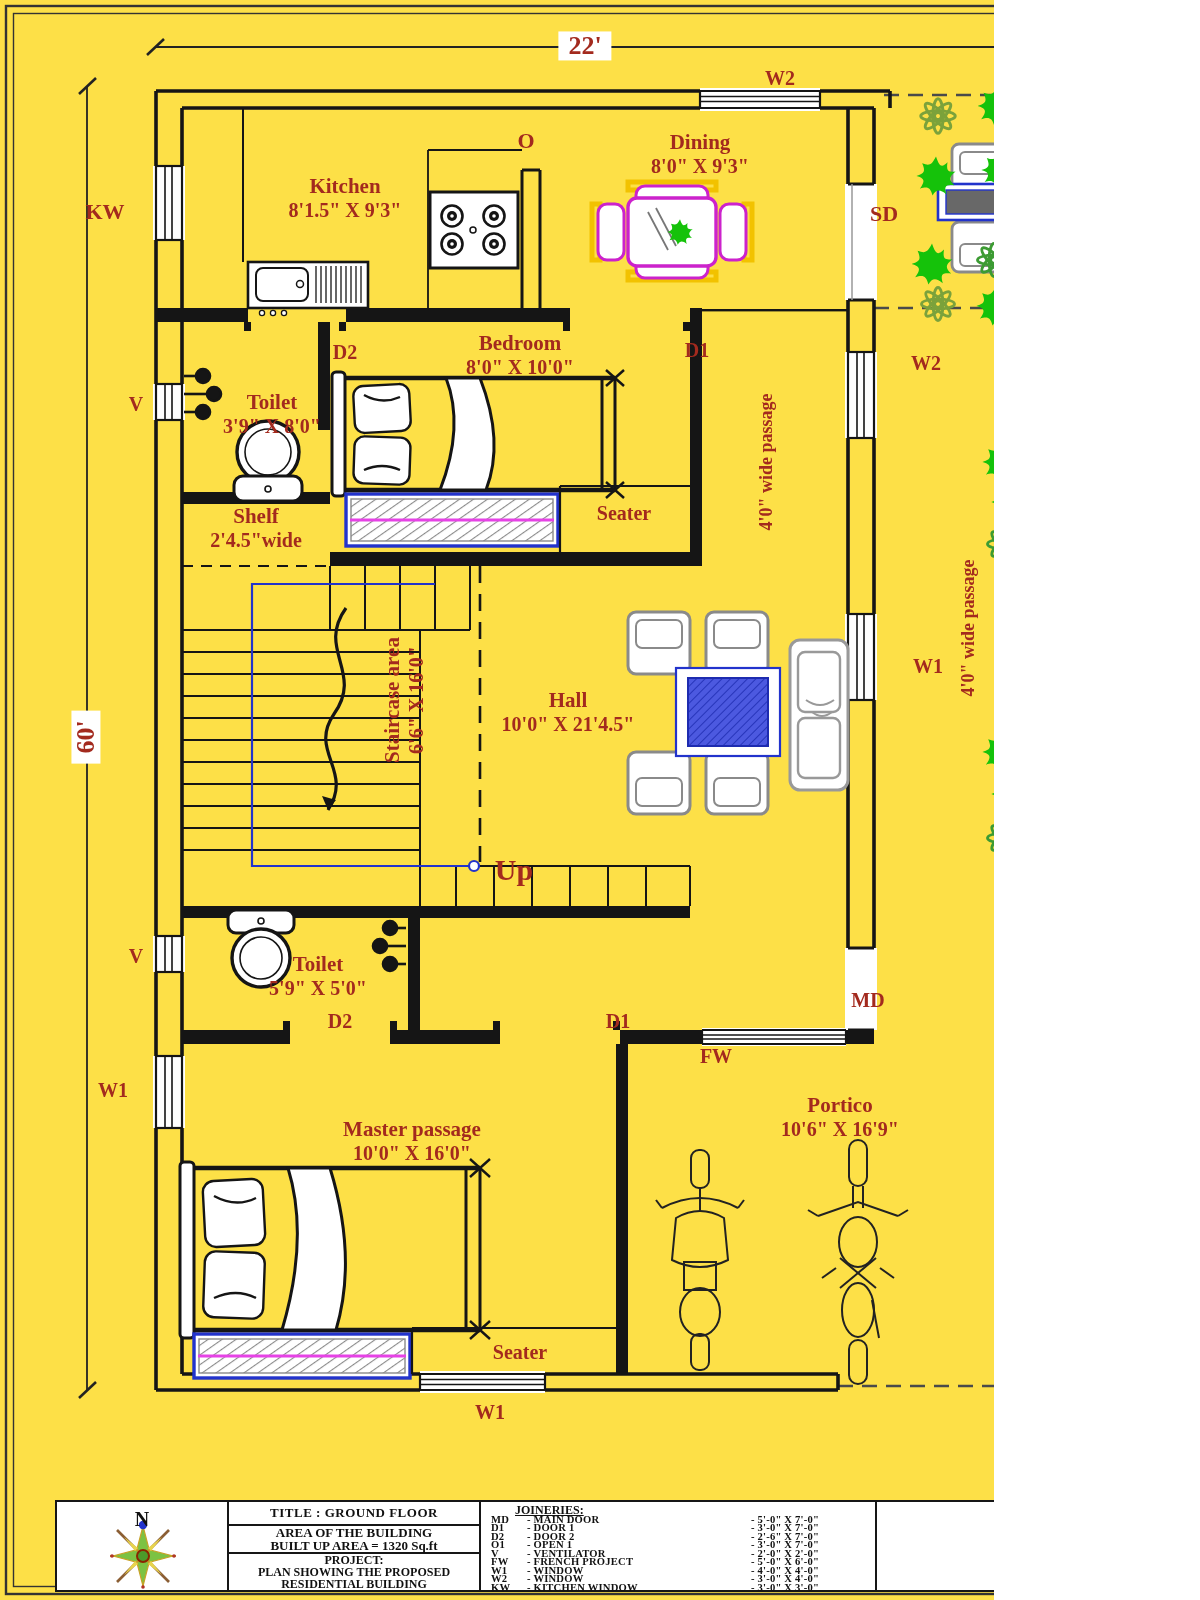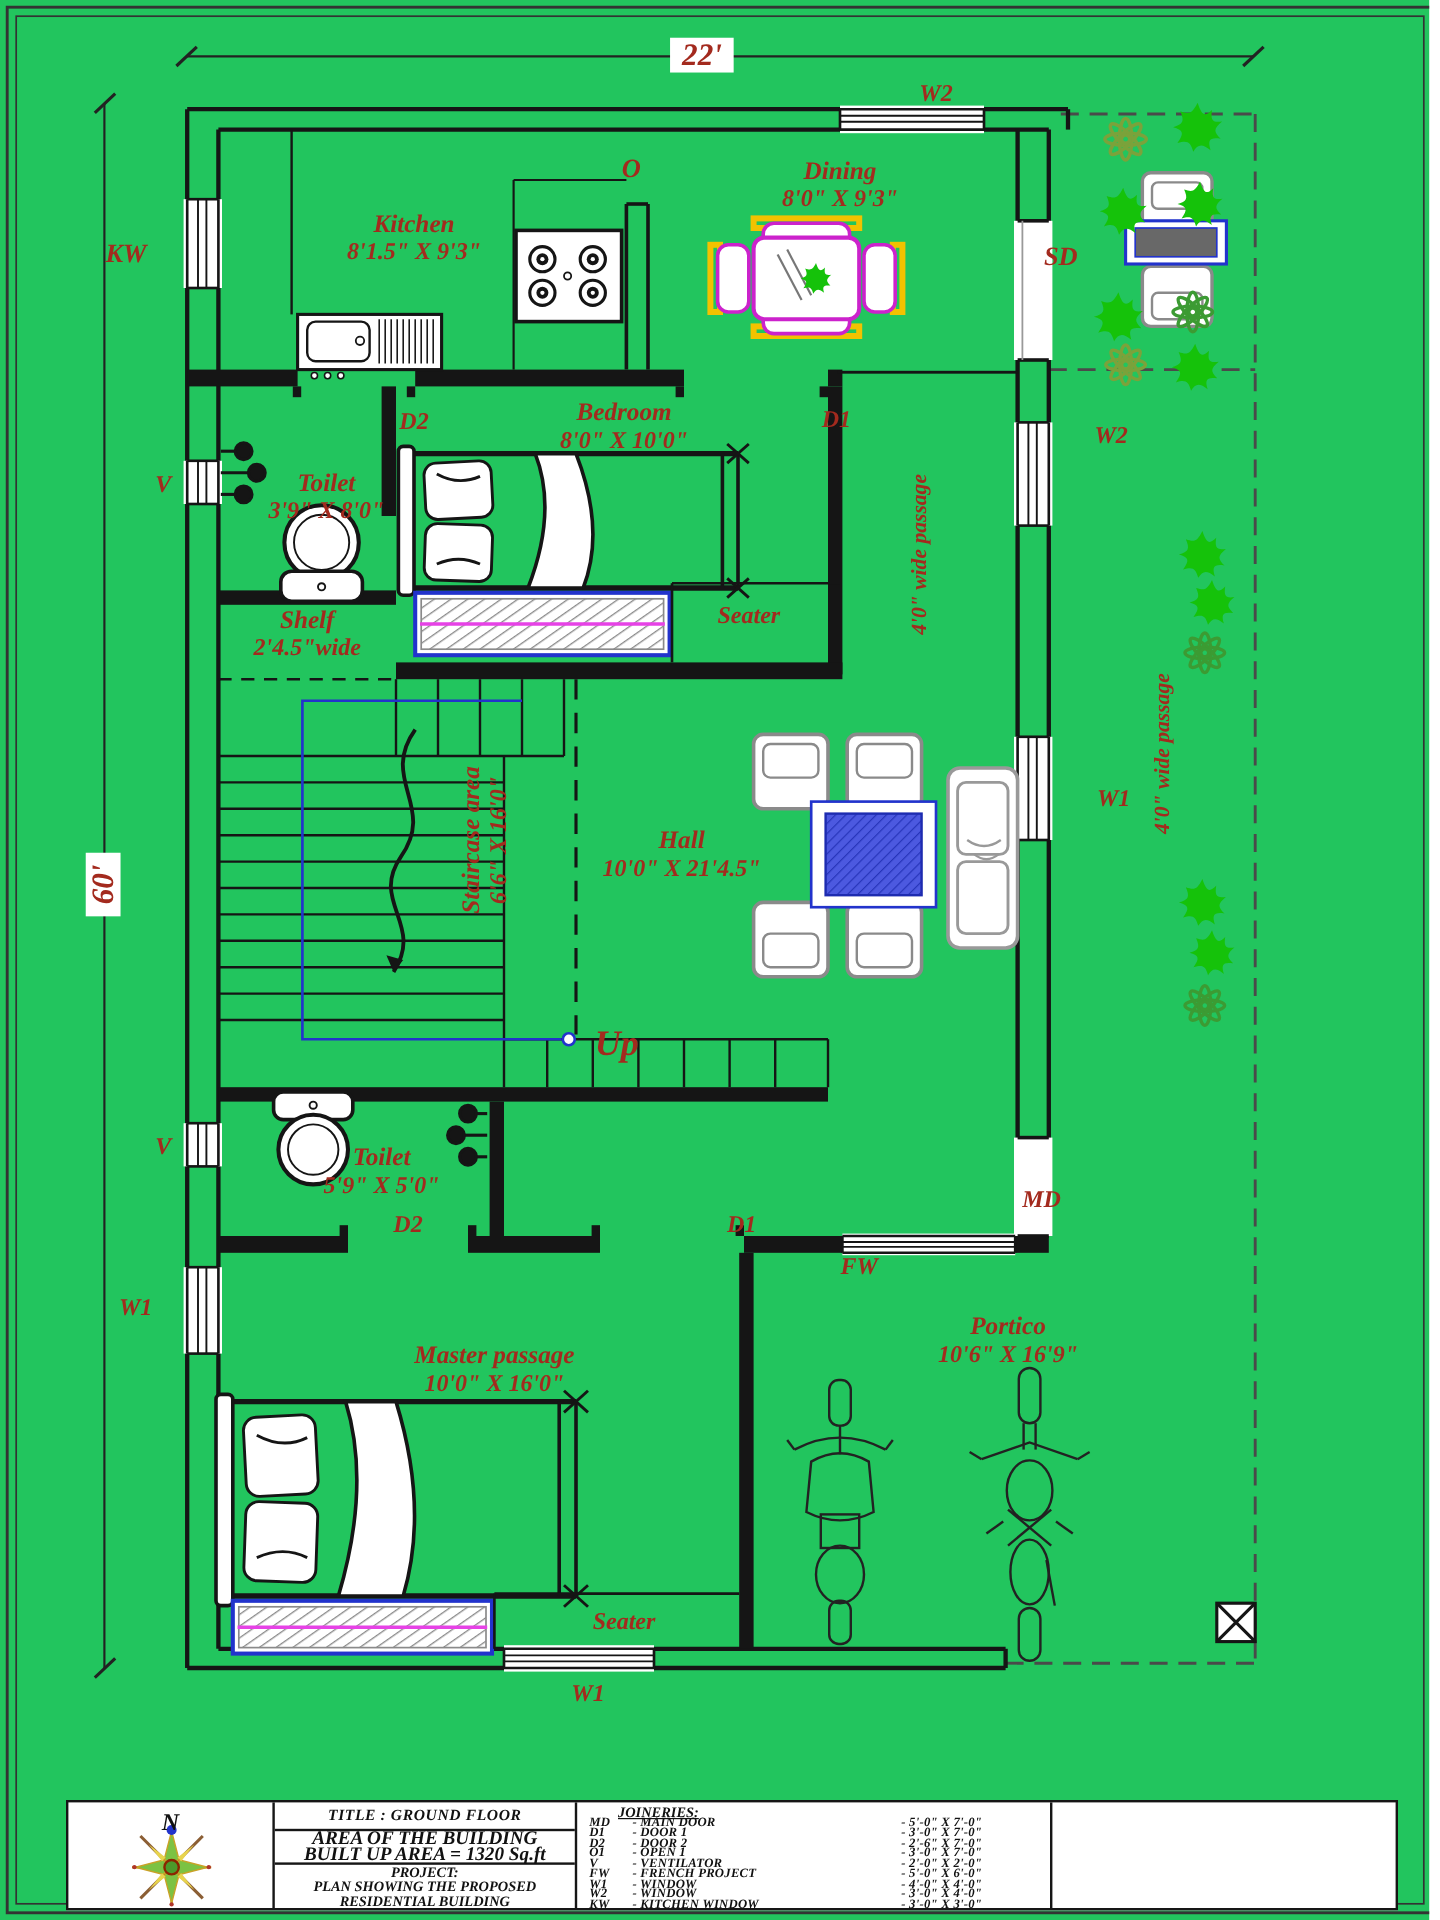--- a/index.html
+++ b/index.html
@@ -1,37 +1,37 @@
 <!DOCTYPE html>
 <html><head>
 <meta charset="utf-8">
 <style>
   html,body{margin:0;padding:0;background:#fff;}
-  .page{position:relative;width:1191px;height:1600px;background:#22c55e;
-        font-family:"Liberation Serif",serif;overflow:hidden;font-style:italic;}
+  .page{position:relative;width:994px;height:1600px;background:#fde047;
+        font-family:"Liberation Serif",serif;overflow:hidden;}
   svg.plan{position:absolute;left:0;top:0;}
   #labels{position:absolute;left:0;top:0;width:1200px;height:1600px;}
   .l{position:absolute;transform:translate(-50%,-50%);color:#A32A1E;font-weight:bold;
      white-space:nowrap;text-align:center;font-size:20px;line-height:1.12;}
   .l.v{transform:translate(-50%,-50%) rotate(-90deg);}
   .room .rn{font-size:21px;} .room .rs{font-size:20px;}
   .dim{font-size:26px;background:#fff;padding:0 10px;}
   
   .tblock{position:absolute;left:55px;top:1500px;width:1110px;height:92px;
           border:2.5px solid #161616;display:flex;box-sizing:border-box;background:#fff;}
   .tcell{border-right:2.5px solid #161616;box-sizing:border-box;height:100%;}
   .tc-compass{width:172px;position:relative;}
   .tc-mid{width:252px;display:flex;flex-direction:column;}
   .tc-join{width:396px;padding:2px 6px 0 10px;}
   .tc-www{flex:1;border-right:none;display:flex;align-items:center;justify-content:center;}
   .trow{border-bottom:2px solid #161616;display:flex;flex-direction:column;
         align-items:center;justify-content:center;font-weight:bold;color:#111;}
   .trow:last-child{border-bottom:none;}
   .trow1{height:27px;font-size:13px;letter-spacing:.5px;}
-  .trow2{height:29px;font-size:16px;line-height:13px;}
+  .trow2{height:29px;font-size:13px;line-height:13px;}
   .trow3{flex:1;font-size:12px;line-height:12px;text-align:center;}
   .jn-head{font-size:12px;font-weight:bold;text-decoration:underline;color:#111;line-height:12px;margin-left:24px;}
   .jn-row{display:flex;font-size:10.6px;font-weight:bold;color:#111;line-height:8.45px;
           letter-spacing:.2px;white-space:nowrap;}
   .jn-code{width:36px;} .jn-name{flex:1;} .jn-size{width:118px;}
   .www{font-size:22px;font-weight:bold;color:#222;letter-spacing:1.5px;}
   .ncompass{position:absolute;left:50%;top:6px;transform:translateX(-50%);
             font-size:20px;font-weight:bold;color:#111;}
 </style>
 </head>

